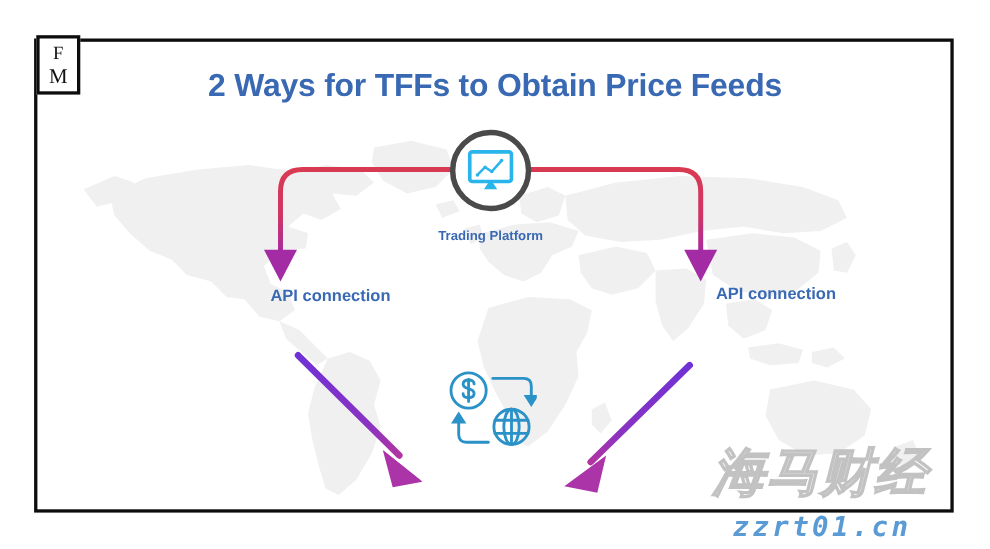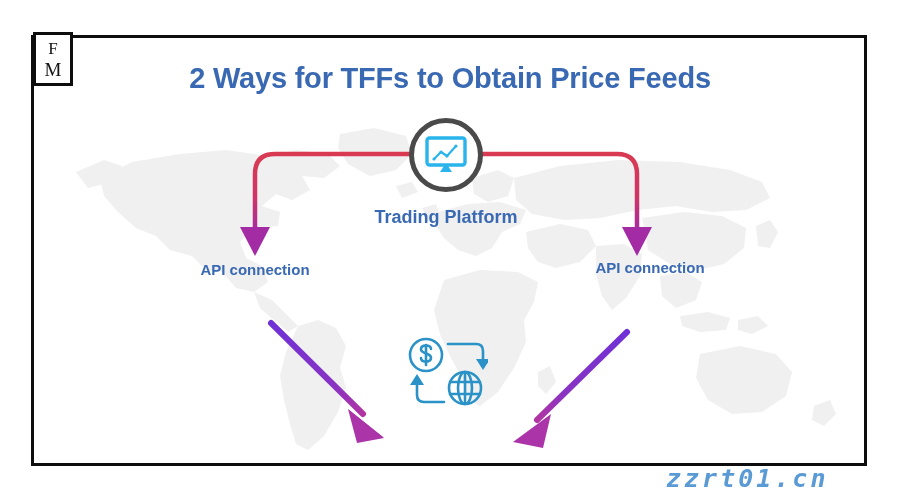--- a/index.html
+++ b/index.html
@@ -107,30 +107,30 @@
     align-items: center;
     justify-content: center;
     z-index: 18;
   }
   #tp-label {
     position: absolute;
     left: 336px;
     top: 207px;
     width: 220px;
     text-align: center;
-    font-size: 18px;
+    font-size: 12px;
     font-weight: bold;
     color: #3a69b3;
     z-index: 20;
   }
 
   
   .node-label {
     position: absolute;
-    text-align: center;
+    text-align: right;
     font-weight: bold;
     color: #3a69b3;
     line-height: 1.18;
     z-index: 20;
   }
   #label-left {
     left: 155px;
     top: 261px;
     width: 200px;
     font-size: 15px;
@@ -348,15 +348,16 @@
       <path d="M61,38 L61,70"></path>
 
       <path d="M44,10 L72,10 Q79,10 79,17 L79,28"></path>
 
       <path d="M40,68 L20,68 Q13,68 13,61 L13,48"></path>
     </g>
     <polygon points="79,36 72,25 86,25" fill="#2b92c8"></polygon>
     <polygon points="13,40 6,51 20,51" fill="#2b92c8"></polygon>
   </svg>
 
+  <div id="wm-cn">海马财经</div>
   <div id="wm-url">zzrt01.cn</div>
 
 </div>
 
 </body></html>

